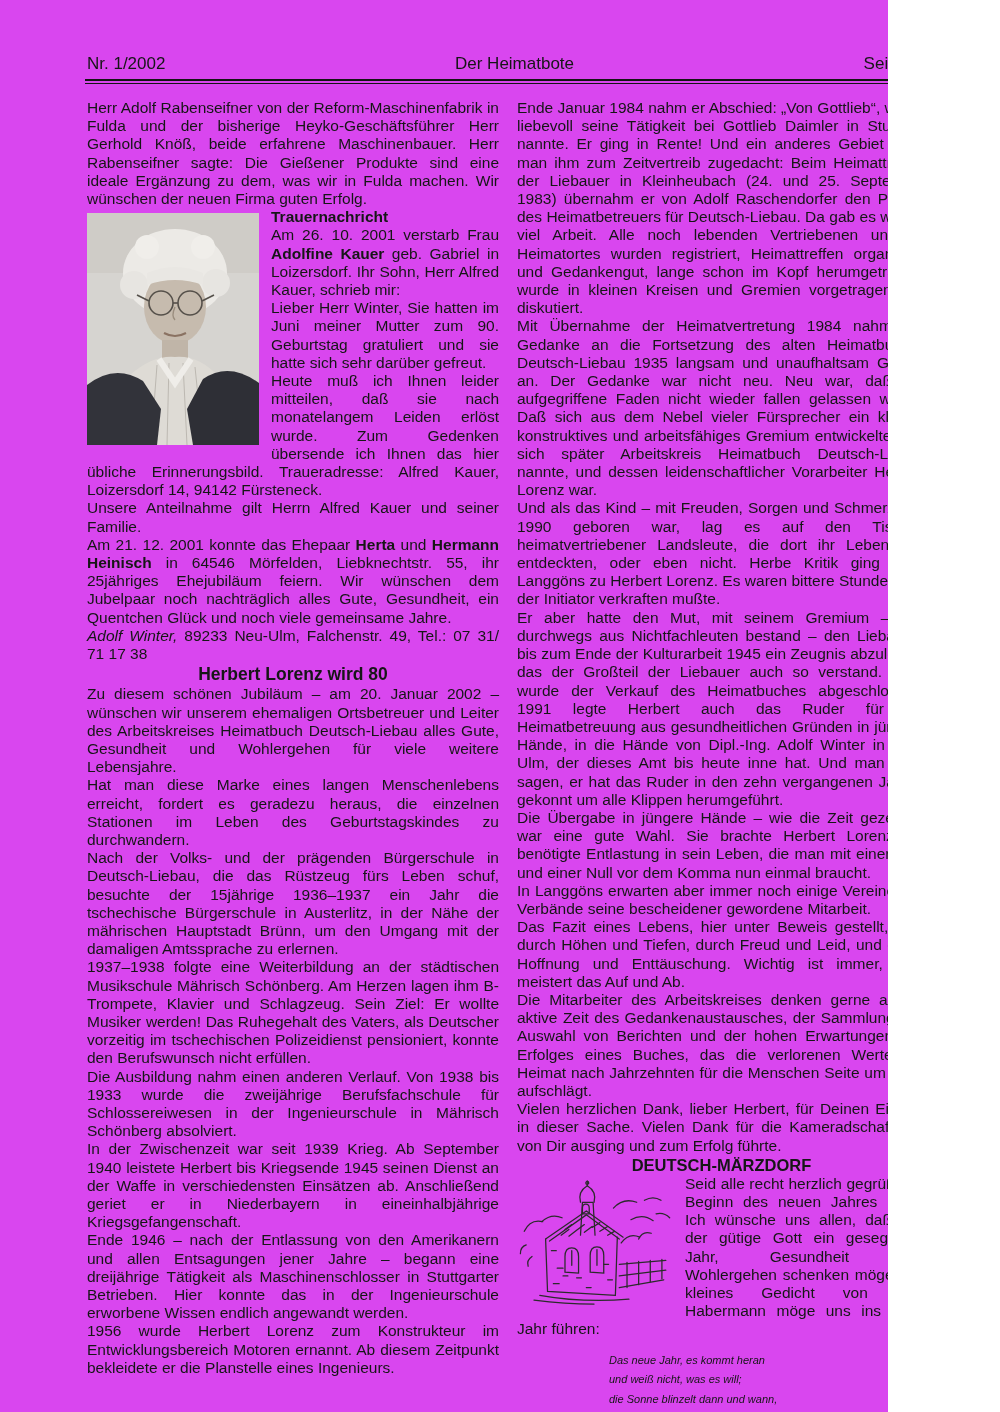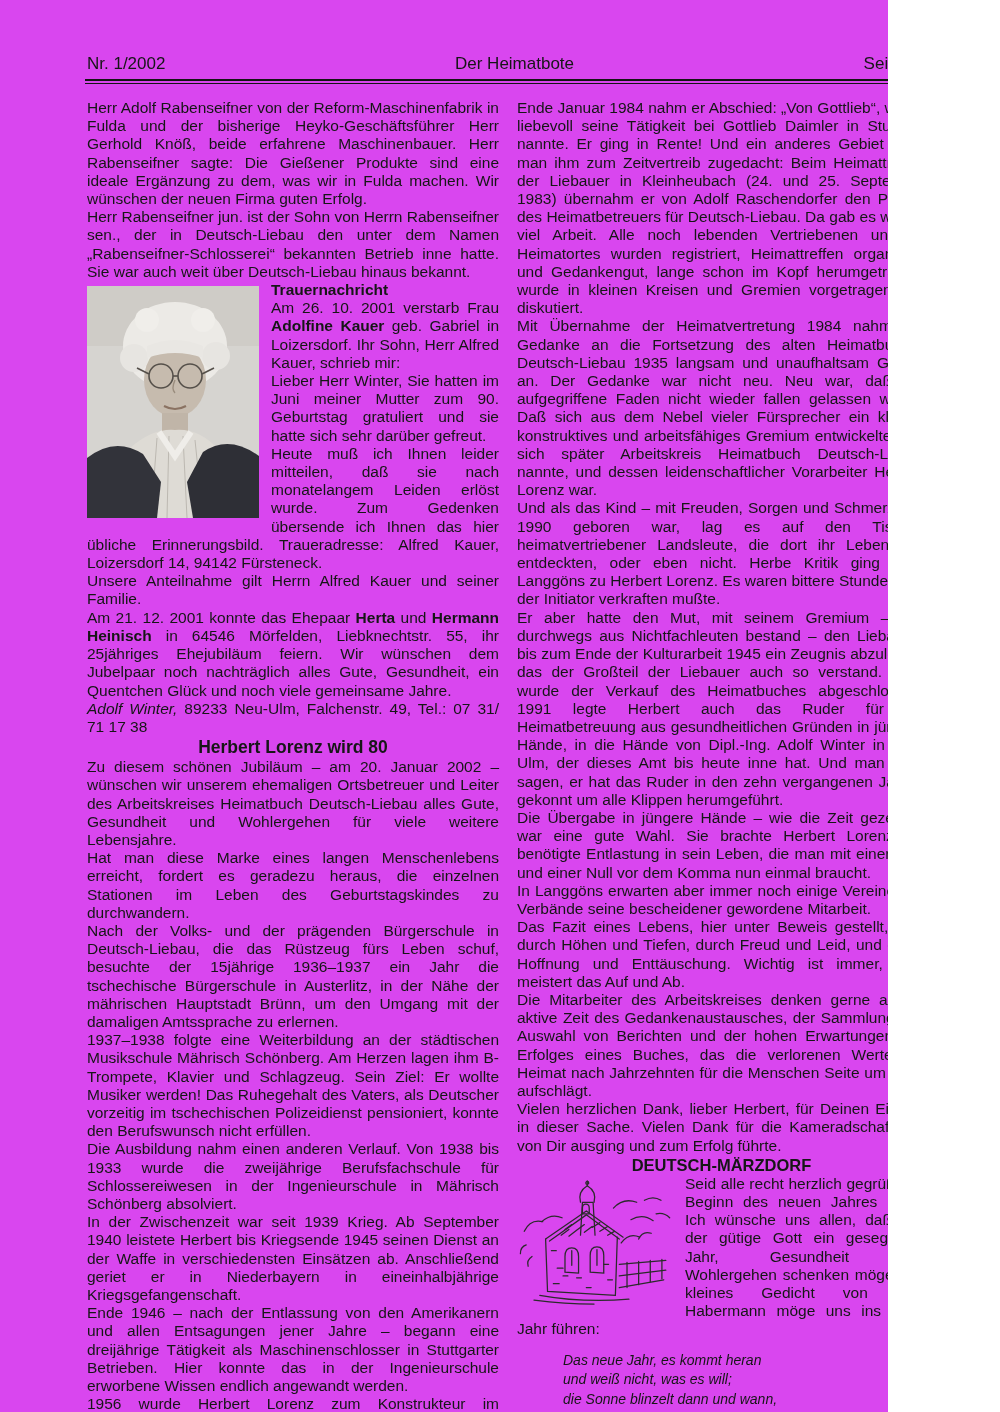--- a/index.html
+++ b/index.html
@@ -33,39 +33,38 @@
     text-align:center;font-weight:bold;font-size:17.5px;
     margin:9px 0 5px 0;line-height:22px;
   }
   .maerz-head{
     text-align:center;font-weight:bold;font-size:16.5px;
     margin:24px 0 3px 0;line-height:20px;
   }
   .church{float:left;width:158px;height:126px;margin:4px 10px 0 0;display:block;}
   .poem{
     clear:both;font-style:italic;text-align:left;
-    margin:12px 0 0 46px;line-height:19.5px;font-size:14px;
+    margin:12px 0 0 92px;line-height:19.5px;font-size:11px;
   }
   .clear{clear:both;}
 </style>
 </head>
 <body>
 
 <div class="page">
 
   <div class="header-row">
     <span>Nr. 1/2002</span>
     <span>Der Heimatbote</span>
     <span>Seite 17</span>
   </div>
   <div class="header-rule"></div>
 
   <div class="col col-left">
     <p>Herr Adolf Rabenseifner von der Reform-Maschinenfabrik in Fulda und der bisherige Heyko-Geschäftsführer Herr Gerhold Knöß, beide erfahrene Maschinenbauer. Herr Rabenseifner sagte: Die Gießener Produkte sind eine ideale Ergänzung zu dem, was wir in Fulda machen. Wir wünschen der neuen Firma guten Erfolg.</p>
-    <p>Herr Rabenseifner jun. ist der Sohn von Herrn Rabenseifner sen., der in Deutsch-Liebau den unter dem Namen „Rabenseifner-Schlosserei“ bekannten Betrieb inne hatte. Sie war auch weit über Deutsch-Liebau hinaus bekannt.</p>
 
     <div>
       <svg class="photo" viewBox="0 0 172 232" role="img">
         <rect width="172" height="232" fill="#d6d4d0"></rect>
         <rect x="0" y="0" width="172" height="60" fill="#cfccc7"></rect>
         <ellipse cx="88" cy="60" rx="52" ry="44" fill="#eceae6"></ellipse>
         <circle cx="47" cy="72" r="14" fill="#e7e5e1"></circle>
         <circle cx="129" cy="70" r="14" fill="#e7e5e1"></circle>
         <circle cx="60" cy="34" r="12" fill="#f0eeea"></circle>
         <circle cx="116" cy="34" r="12" fill="#f0eeea"></circle>

